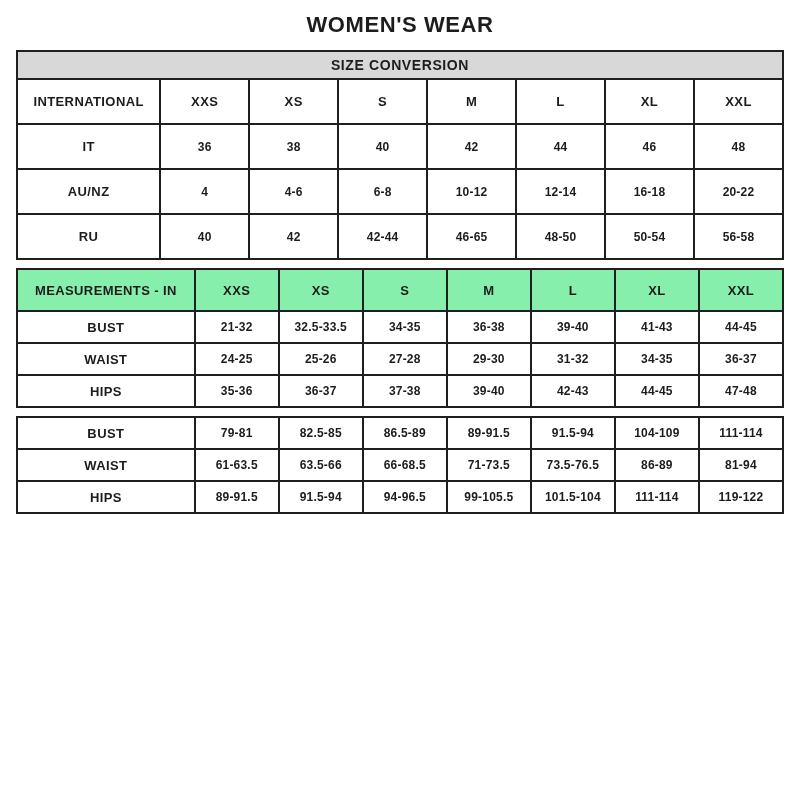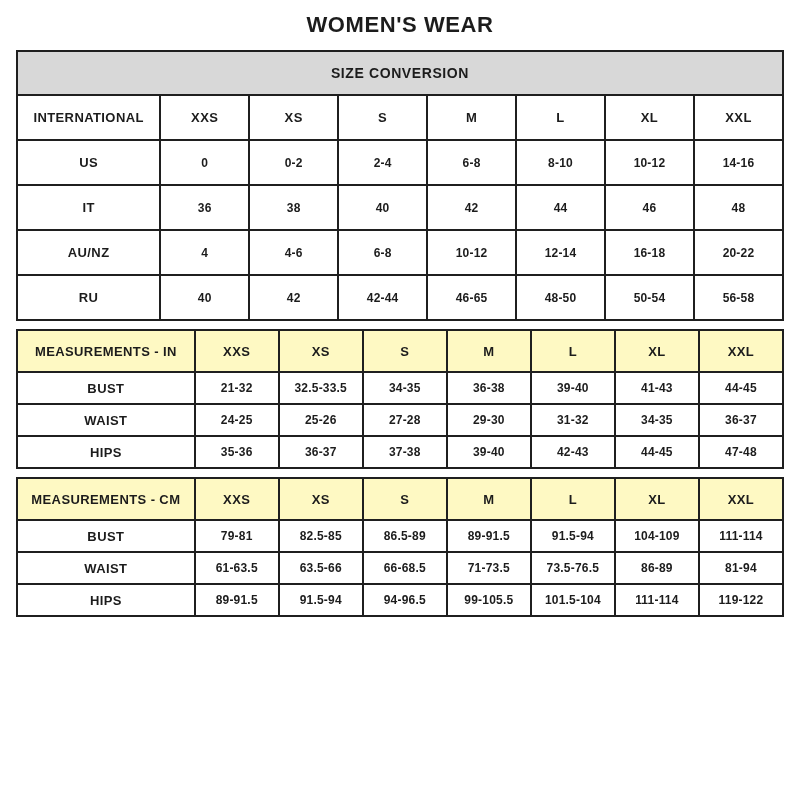--- a/index.html
+++ b/index.html
@@ -30,37 +30,37 @@
   }
   table.tbl + table.tbl { margin-top: 8px; }
   .tbl th, .tbl td {
     border: 2px solid #1f1f1f;
     text-align: center;
     vertical-align: middle;
     padding: 0 2px;
     overflow: hidden;
     white-space: nowrap;
   }
-  .banner-row { height: 44px; }
+  .banner-row { height: 28px; }
   .banner-cell {
     background: #d8d8d8;
     font-size: 14px;
     font-weight: bold;
     letter-spacing: 0.6px;
   }
   .header-row th {
     font-size: 13px;
     font-weight: bold;
     letter-spacing: 0.4px;
   }
   .t-conv .header-row { height: 45px; }
   .t-conv .header-row th { background: #ffffff; }
   .t-conv .data-row { height: 45px; }
   .t-meas .header-row { height: 42px; }
-  .t-meas .header-row th { background: #fef9c3; }
+  .t-meas .header-row th { background: #86efac; }
   .t-meas .data-row { height: 32px; }
   .row-label-cell {
     font-size: 13px;
     font-weight: bold;
     letter-spacing: 0.4px;
   }
   .value-cell {
     font-size: 12px;
     font-weight: bold;
     letter-spacing: 0.2px;
@@ -91,30 +91,20 @@
         </tr>
         <tr class="header-row">
           <th class="header-label-cell">INTERNATIONAL</th>
           <th class="size-header-cell">XXS</th>
           <th class="size-header-cell">XS</th>
           <th class="size-header-cell">S</th>
           <th class="size-header-cell">M</th>
           <th class="size-header-cell">L</th>
           <th class="size-header-cell">XL</th>
           <th class="size-header-cell">XXL</th>
-        </tr>
-        <tr class="data-row">
-          <th class="row-label-cell">US</th>
-          <td class="value-cell">0</td>
-          <td class="value-cell">0-2</td>
-          <td class="value-cell">2-4</td>
-          <td class="value-cell">6-8</td>
-          <td class="value-cell">8-10</td>
-          <td class="value-cell">10-12</td>
-          <td class="value-cell">14-16</td>
         </tr>
         <tr class="data-row">
           <th class="row-label-cell">IT</th>
           <td class="value-cell">36</td>
           <td class="value-cell">38</td>
           <td class="value-cell">40</td>
           <td class="value-cell">42</td>
           <td class="value-cell">44</td>
           <td class="value-cell">46</td>
           <td class="value-cell">48</td>
@@ -202,30 +192,20 @@
         <col class="label-col">
         <col>
         <col>
         <col>
         <col>
         <col>
         <col>
         <col>
       </colgroup>
       <tbody>
-        <tr class="header-row">
-          <th class="header-label-cell">MEASUREMENTS - CM</th>
-          <th class="size-header-cell">XXS</th>
-          <th class="size-header-cell">XS</th>
-          <th class="size-header-cell">S</th>
-          <th class="size-header-cell">M</th>
-          <th class="size-header-cell">L</th>
-          <th class="size-header-cell">XL</th>
-          <th class="size-header-cell">XXL</th>
-        </tr>
         <tr class="data-row">
           <th class="row-label-cell">BUST</th>
           <td class="value-cell">79-81</td>
           <td class="value-cell">82.5-85</td>
           <td class="value-cell">86.5-89</td>
           <td class="value-cell">89-91.5</td>
           <td class="value-cell">91.5-94</td>
           <td class="value-cell">104-109</td>
           <td class="value-cell">111-114</td>
         </tr>

